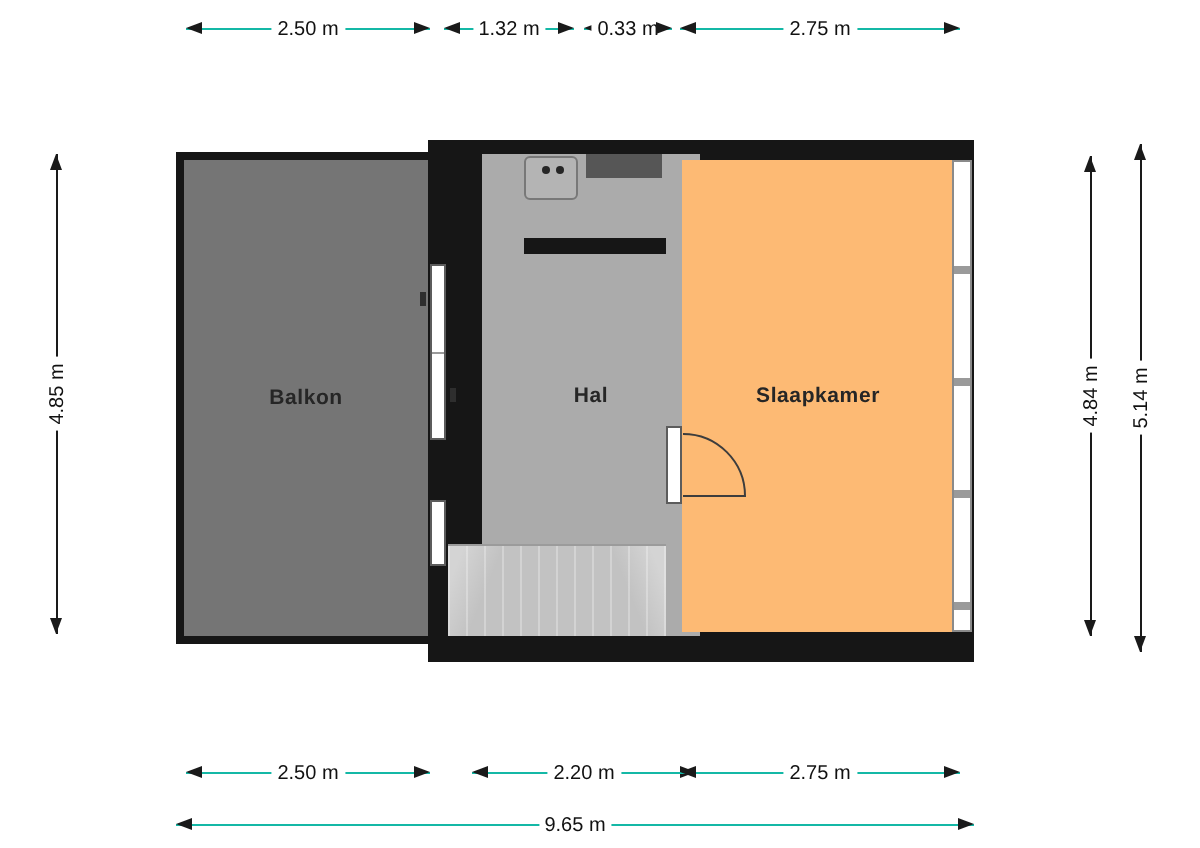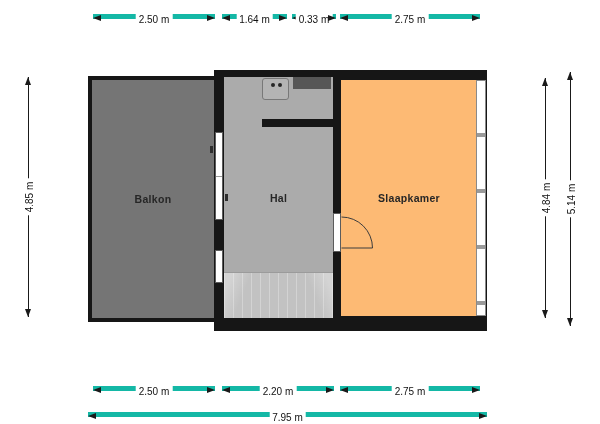--- a/index.html
+++ b/index.html
@@ -40,21 +40,21 @@
   .boiler .dot{position:absolute;top:4px;width:4px;height:4px;border-radius:50%;background:#262626;}
   .boiler .dot.d1{left:8px;} .boiler .dot.d2{left:15px;}
   .shaft{position:absolute;left:79px;top:7px;width:38px;height:12px;}
 
   
   .room-label{position:absolute;left:50%;top:50%;transform:translate(-50%,-50%);
     font-size:10.5px;font-weight:bold;color:#262626;letter-spacing:.3px;white-space:nowrap;}
 
   
   .dim{position:absolute;font-size:10px;color:#111;}
-  .dim-h{border-top:5px solid #14b8a6;height:0;}
+  .dim-h{border-top:1px solid #14b8a6;height:0;}
   .dim-h::before{content:"";position:absolute;left:0;top:-4px;width:0;height:0;border-style:solid;
     border-width:3.5px 8px 3.5px 0;border-color:transparent #1a1a1a transparent transparent;}
   .dim-h::after{content:"";position:absolute;right:0;top:-4px;width:0;height:0;border-style:solid;
     border-width:3.5px 0 3.5px 8px;border-color:transparent transparent transparent #1a1a1a;}
   .dim-h .dim-label{position:absolute;left:50%;top:-.5px;transform:translate(-50%,-50%);
     background:#fff;padding:0 3px;white-space:nowrap;}
   .dim-v{border-left:1px solid #1a1a1a;width:0;}
   .dim-v::before{content:"";position:absolute;top:0;left:-4px;width:0;height:0;border-style:solid;
     border-width:0 3.5px 8px 3.5px;border-color:transparent transparent #1a1a1a transparent;}
   .dim-v::after{content:"";position:absolute;bottom:0;left:-4px;width:0;height:0;border-style:solid;
@@ -68,21 +68,21 @@
 <body>
 
 <div class="canvas">
 
   <div class="room-balkon" style="background-color: rgb(117, 117, 117); padding-left: 39px;">
     <span class="room-label">Balkon</span>
   </div>
 
   <div class="building" style="background-color: rgb(22, 22, 22);">
 
-    <div class="floor hal-floor" style="background-color: rgb(171, 171, 171);">
+    <div class="floor hal-floor" style="background-color: rgb(171, 171, 171); margin-left: 17px;">
       <span class="room-label">Hal</span>
     </div>
 
     <div class="floor slaap-floor" style="background-color: #fdba74;">
       <span class="room-label">Slaapkamer</span>
     </div>
 
     <div class="stairs"></div>
 
     <div class="stub-wall" style="background-color: rgb(22, 22, 22);"></div>
@@ -104,40 +104,40 @@
   <div class="handle" style="left:225px;top:194px;"></div>
 
   <svg class="overlay" width="600" height="424" viewBox="0 0 600 424">
     <path d="M 341.5 217 A 31 31 0 0 1 372.5 248 L 341.5 248" fill="none" stroke="#3d3d3d" stroke-width="1"></path>
   </svg>
 
   <div class="dim dim-h" style="left:93px;top:14px;width:122px;">
     <span class="dim-label">2.50 m</span>
   </div>
   <div class="dim dim-h" style="left:222px;top:14px;width:65px;">
-    <span class="dim-label">1.64 m</span>
+    <span class="dim-label">1.32 m</span>
   </div>
   <div class="dim dim-h" style="left:292px;top:14px;width:44px;">
     <span class="dim-label">0.33 m</span>
   </div>
   <div class="dim dim-h" style="left:340px;top:14px;width:140px;">
     <span class="dim-label">2.75 m</span>
   </div>
 
   <div class="dim dim-h" style="left:93px;top:386px;width:122px;">
     <span class="dim-label">2.50 m</span>
   </div>
-  <div class="dim dim-h" style="left:222px;top:386px;width:112px;">
+  <div class="dim dim-h" style="left:236px;top:386px;width:112px;">
     <span class="dim-label">2.20 m</span>
   </div>
   <div class="dim dim-h" style="left:340px;top:386px;width:140px;">
     <span class="dim-label">2.75 m</span>
   </div>
   <div class="dim dim-h" style="left:88px;top:412px;width:399px;">
-    <span class="dim-label">7.95 m</span>
+    <span class="dim-label">9.65 m</span>
   </div>
 
   <div class="dim dim-v" style="left:28px;top:77px;height:240px;">
     <span class="dim-label">4.85 m</span>
   </div>
   <div class="dim dim-v" style="left:545px;top:78px;height:240px;">
     <span class="dim-label">4.84 m</span>
   </div>
   <div class="dim dim-v" style="left:570px;top:72px;height:254px;">
     <span class="dim-label">5.14 m</span>

